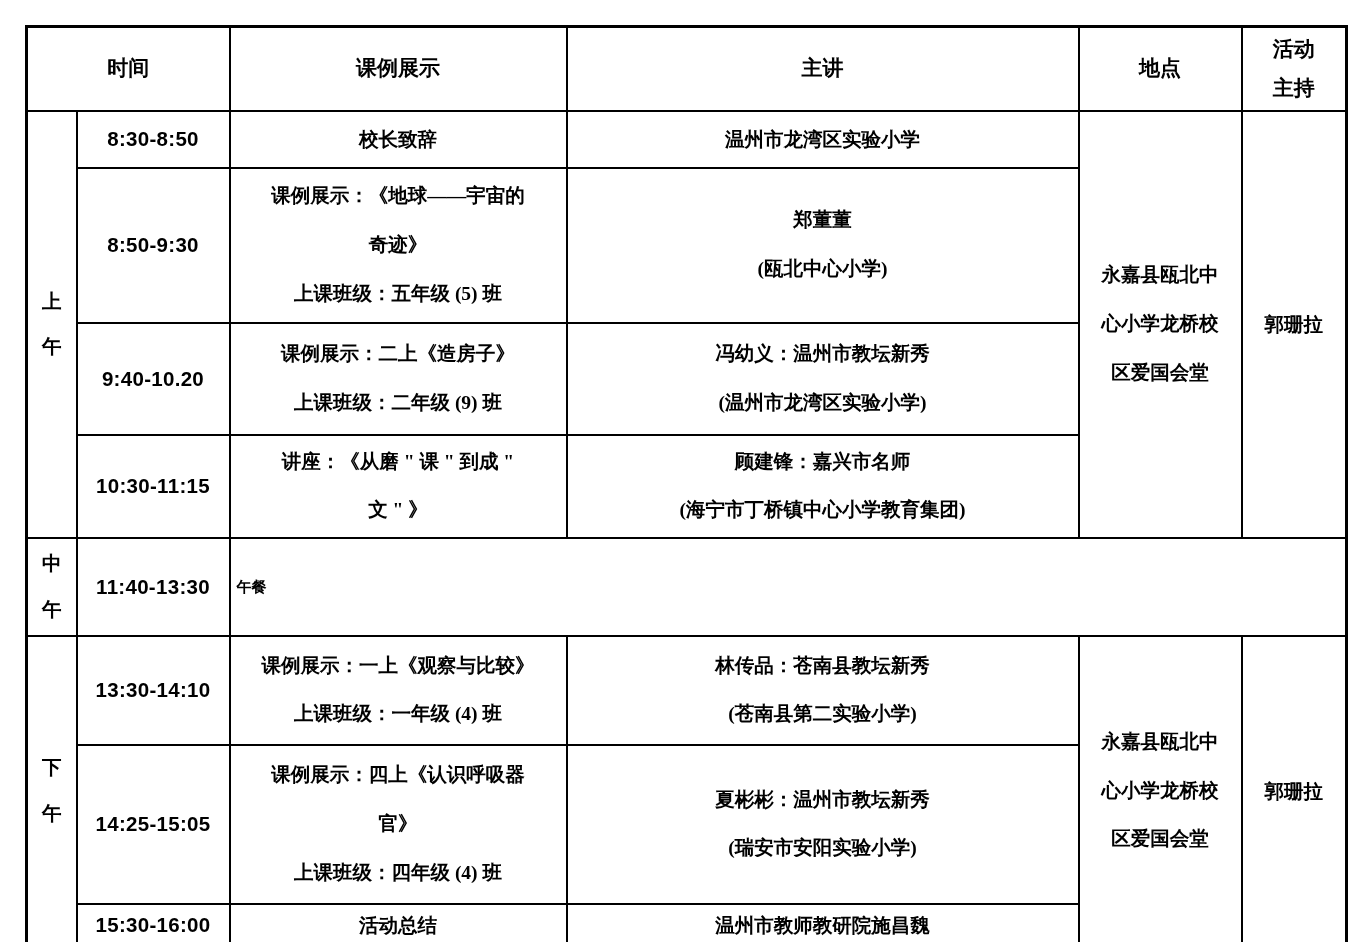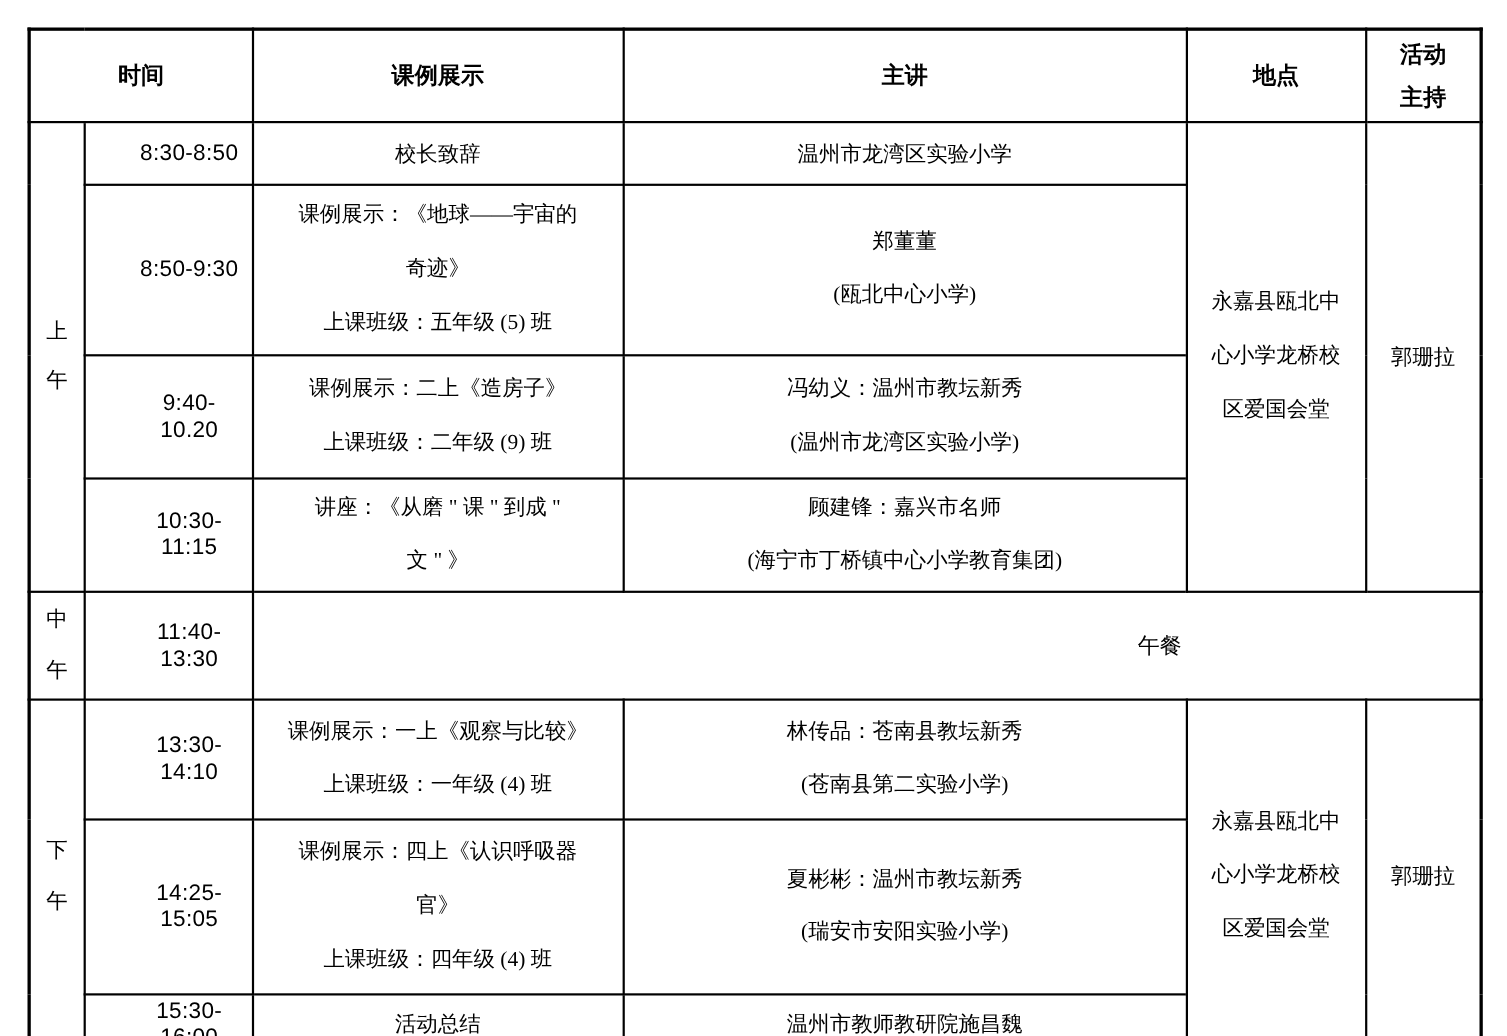--- a/index.html
+++ b/index.html
@@ -19,53 +19,53 @@
     table-layout: fixed;
     border: 3px solid #000;
     color: #000;
   }
   .schedule-table td, .schedule-table th {
     border: 2px solid #000;
     text-align: center;
     vertical-align: middle;
     padding: 2px 6px;
     overflow: hidden;
+    font-weight: bold;
   }
   th.hdr {
     font-family: "Liberation Serif", serif;
     font-weight: bold;
     font-size: 21px;
     line-height: 1.85;
     white-space: pre-line;
   }
   td.cn {
     font-family: "Liberation Serif", serif;
     font-size: 19.5px;
   }
   td.time {
     font-family: "Liberation Sans", sans-serif;
     font-size: 20.5px;
-    font-weight: 400;
+    font-weight: 700;
     letter-spacing: 0.3px;
-    padding-left: 44px;
   }
   .ml {
     white-space: pre-line;
     line-height: 2.5;
   }
   .period {
     white-space: pre-line;
     line-height: 2.35;
     font-size: 20px;
   }
   .lunch-wrap {
     width: 76%;
-    text-align: right;
+    text-align: left;
     font-family: "Liberation Serif", serif;
-    font-size: 20px;
+    font-size: 15px;
   }
 </style>
 </head>
 <body>
 
 <table class="schedule-table">
   <colgroup>
     <col style="width:50px">
     <col style="width:153px">
     <col style="width:337px">

